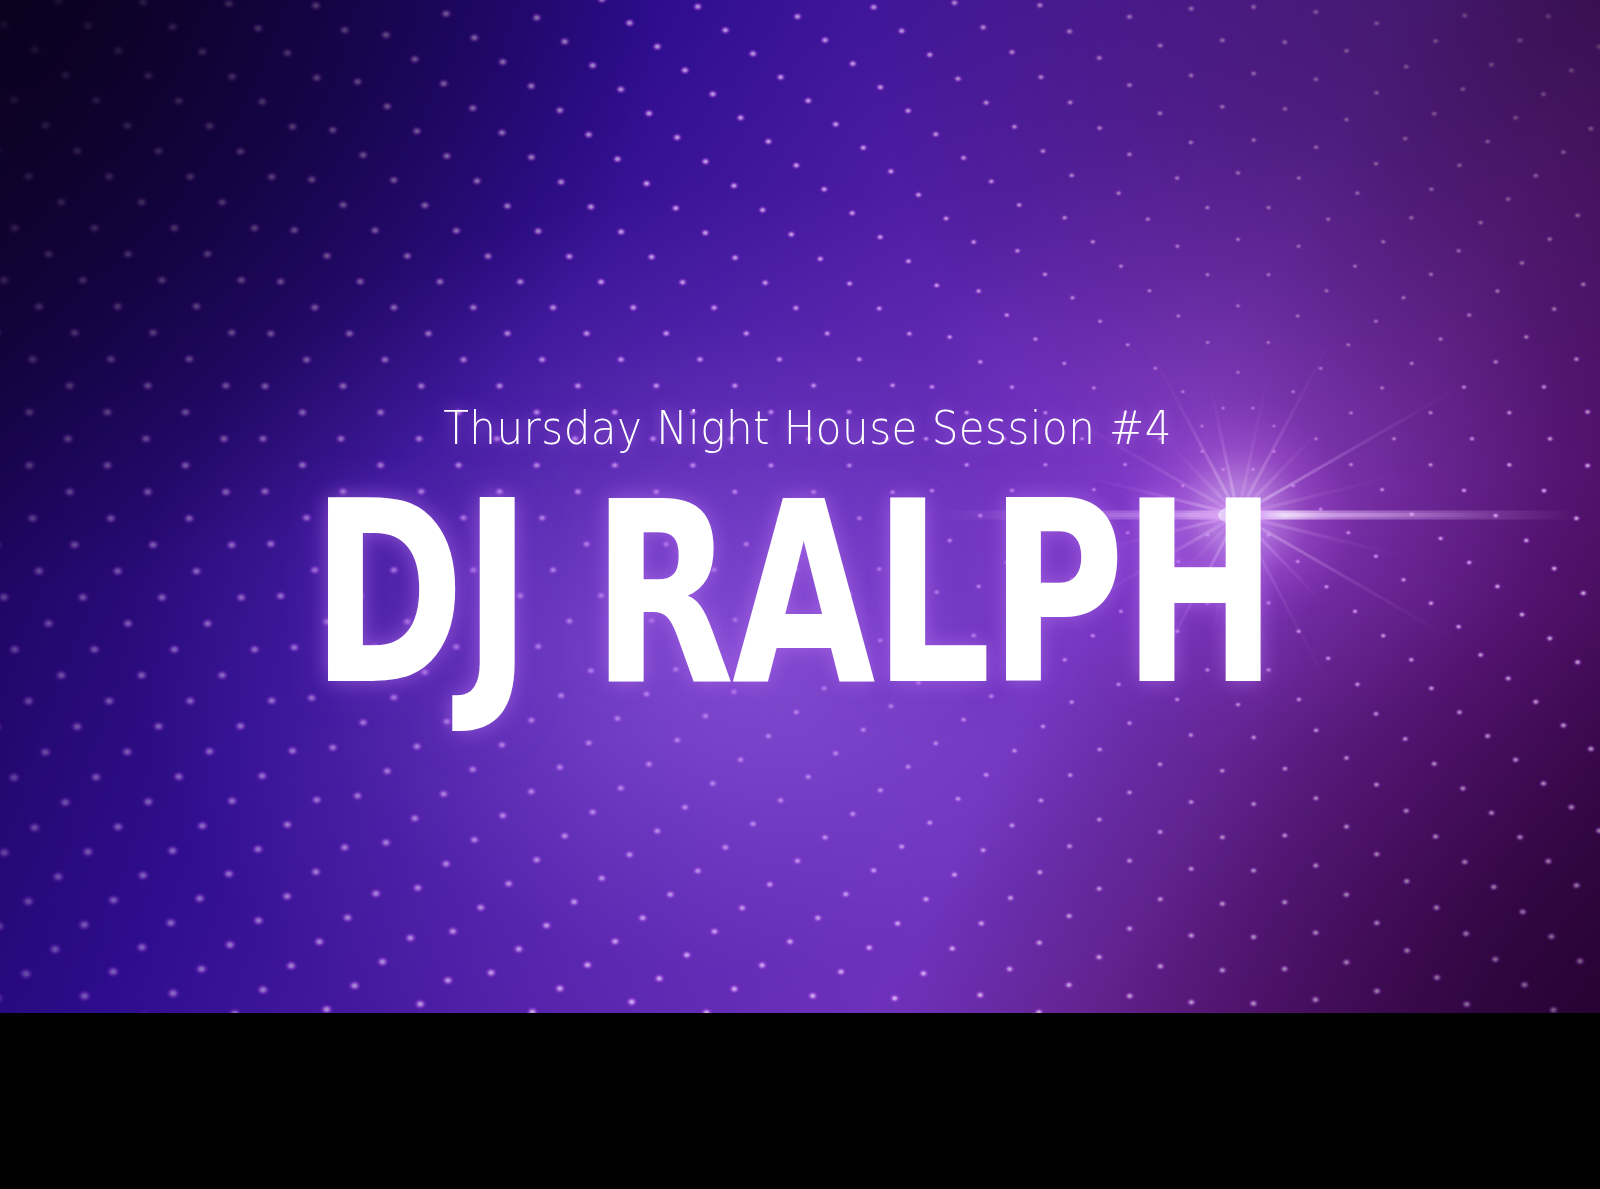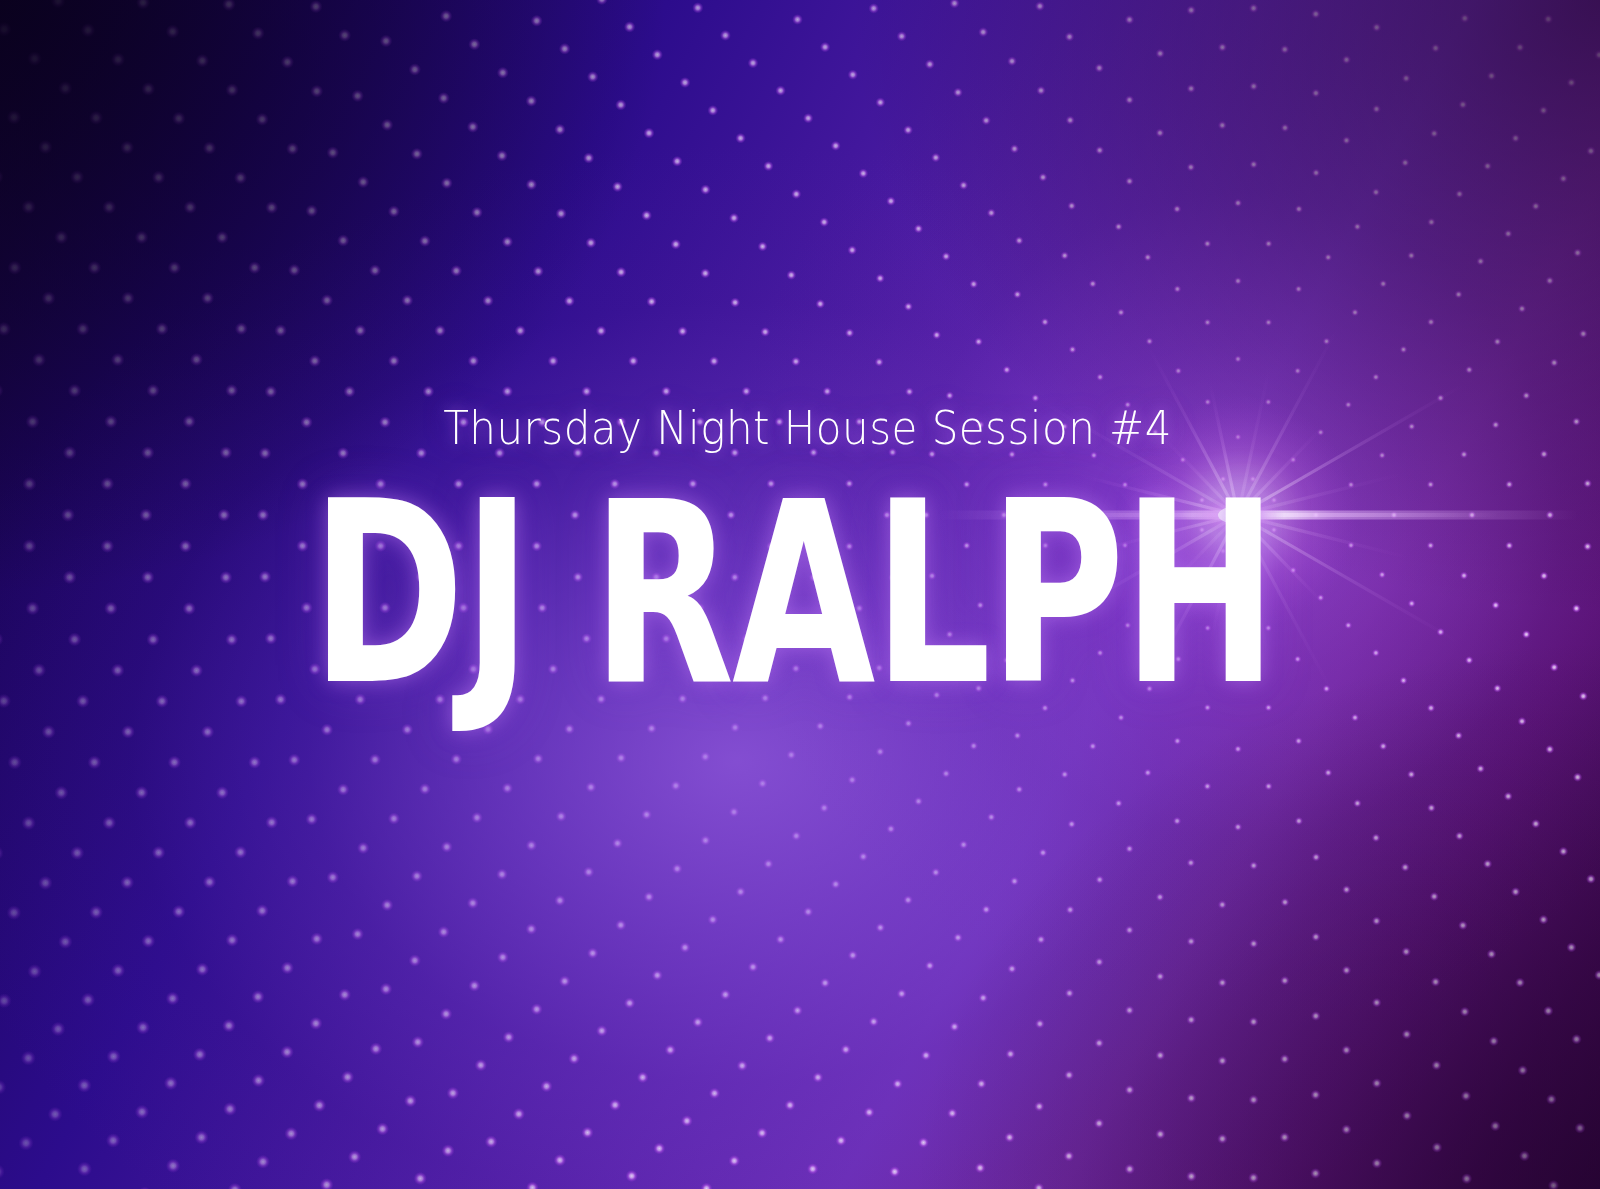--- a/index.html
+++ b/index.html
@@ -4,21 +4,21 @@
 <style>
   html, body {
     margin: 0;
     padding: 0;
     background: #000;
   }
 
   #poster {
     position: relative;
     width: 1600px;
-    height: 1189px;
+    height: 1013px;
     overflow: hidden;
     font-family: "DejaVu Sans", sans-serif;
     background: #0369a1;
   }
 
   
 
   .layer {
     position: absolute;
     inset: 0;

